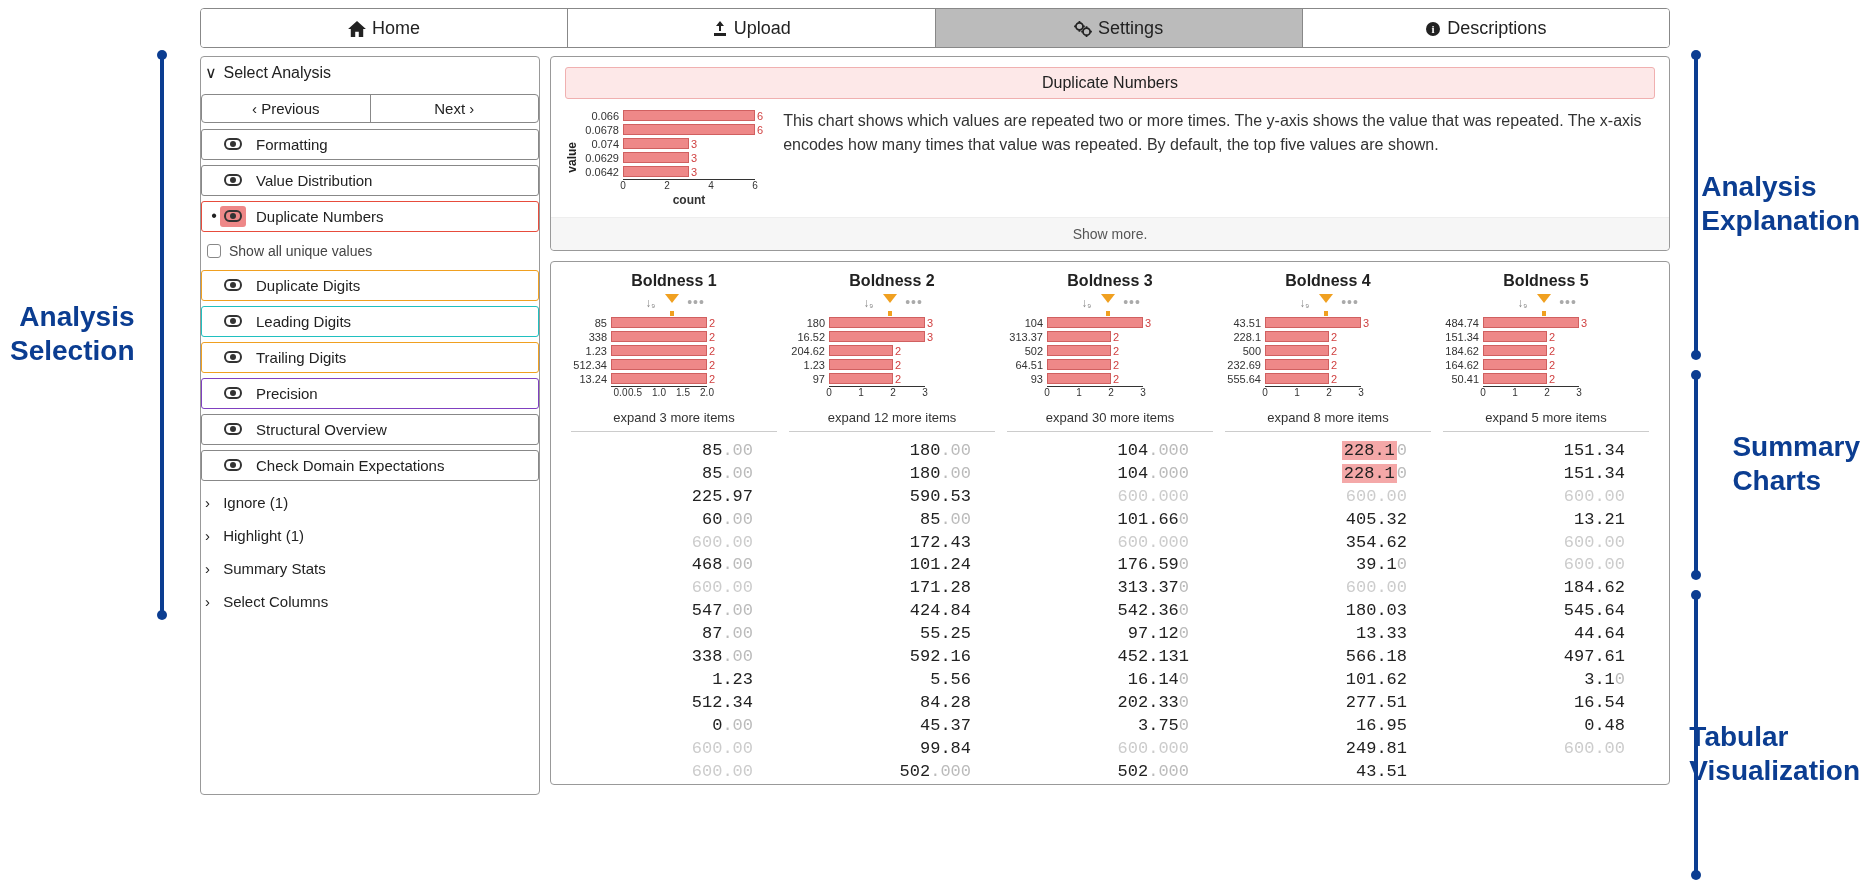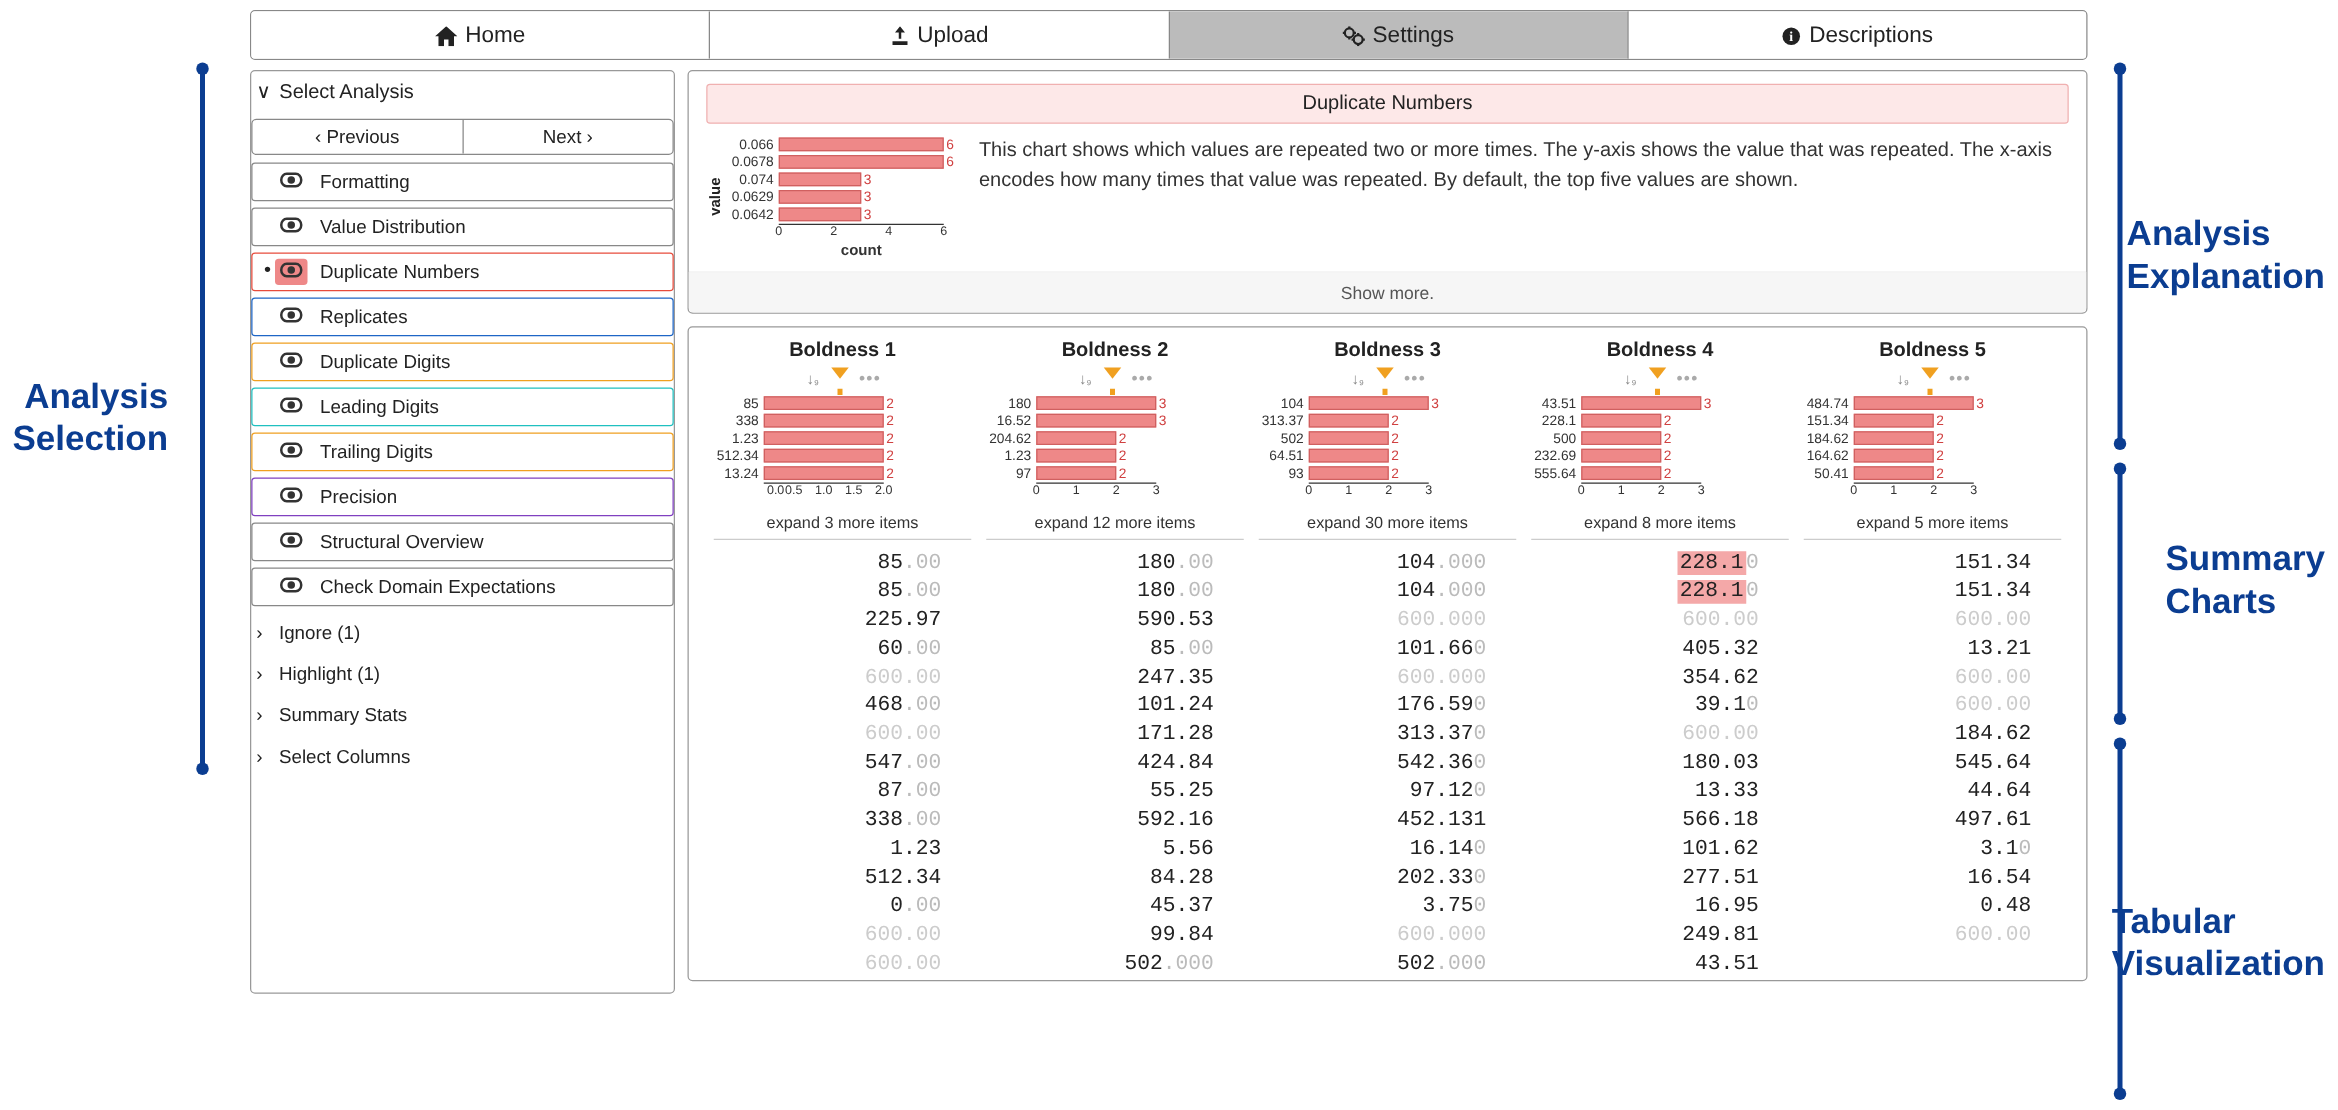--- a/index.html
+++ b/index.html
@@ -134,24 +134,23 @@
         <div class="analysis-item ">
           <span class="dot"></span>
           <span class="eye-wrap"><span class="eye"></span></span>
           <span>Value Distribution</span>
         </div>
         <div class="analysis-item selected">
           <span class="dot">•</span>
           <span class="eye-wrap"><span class="eye"></span></span>
           <span>Duplicate Numbers</span>
         </div>
-        <div class="analysis-item border-blue">
-          <span class="dot"></span>
-          <span class="eye-wrap"><span class="eye"></span></span>
-          <span>Replicates</span>
+        <div class="checkbox-row">
+          <span class="cb"></span>
+          <span>Show all unique values</span>
         </div>
         <div class="analysis-item border-orange">
           <span class="dot"></span>
           <span class="eye-wrap"><span class="eye"></span></span>
           <span>Duplicate Digits</span>
         </div>
         <div class="analysis-item border-cyan">
           <span class="dot"></span>
           <span class="eye-wrap"><span class="eye"></span></span>
           <span>Leading Digits</span>
@@ -462,21 +461,21 @@
             <div class="data-cell"><span>512.34</span><span class="trailing-zero"></span></div>
             <div class="data-cell"><span>0</span><span class="trailing-zero">.00</span></div>
             <div class="data-cell"><span class="faded">600</span><span class="faded">.00</span></div>
             <div class="data-cell"><span class="faded">600</span><span class="faded">.00</span></div>
           </div>
           <div class="data-col">
             <div class="data-cell"><span>180</span><span class="trailing-zero">.00</span></div>
             <div class="data-cell"><span>180</span><span class="trailing-zero">.00</span></div>
             <div class="data-cell"><span>590.53</span><span class="trailing-zero"></span></div>
             <div class="data-cell"><span>85</span><span class="trailing-zero">.00</span></div>
-            <div class="data-cell"><span>247.35</span><span class="trailing-zero"></span></div>
+            <div class="data-cell"><span>172.43</span><span class="trailing-zero"></span></div>
             <div class="data-cell"><span>101.24</span><span class="trailing-zero"></span></div>
             <div class="data-cell"><span>171.28</span><span class="trailing-zero"></span></div>
             <div class="data-cell"><span>424.84</span><span class="trailing-zero"></span></div>
             <div class="data-cell"><span>55.25</span><span class="trailing-zero"></span></div>
             <div class="data-cell"><span>592.16</span><span class="trailing-zero"></span></div>
             <div class="data-cell"><span>5.56</span><span class="trailing-zero"></span></div>
             <div class="data-cell"><span>84.28</span><span class="trailing-zero"></span></div>
             <div class="data-cell"><span>45.37</span><span class="trailing-zero"></span></div>
             <div class="data-cell"><span>99.84</span><span class="trailing-zero"></span></div>
             <div class="data-cell"><span>502</span><span class="trailing-zero">.000</span></div>

